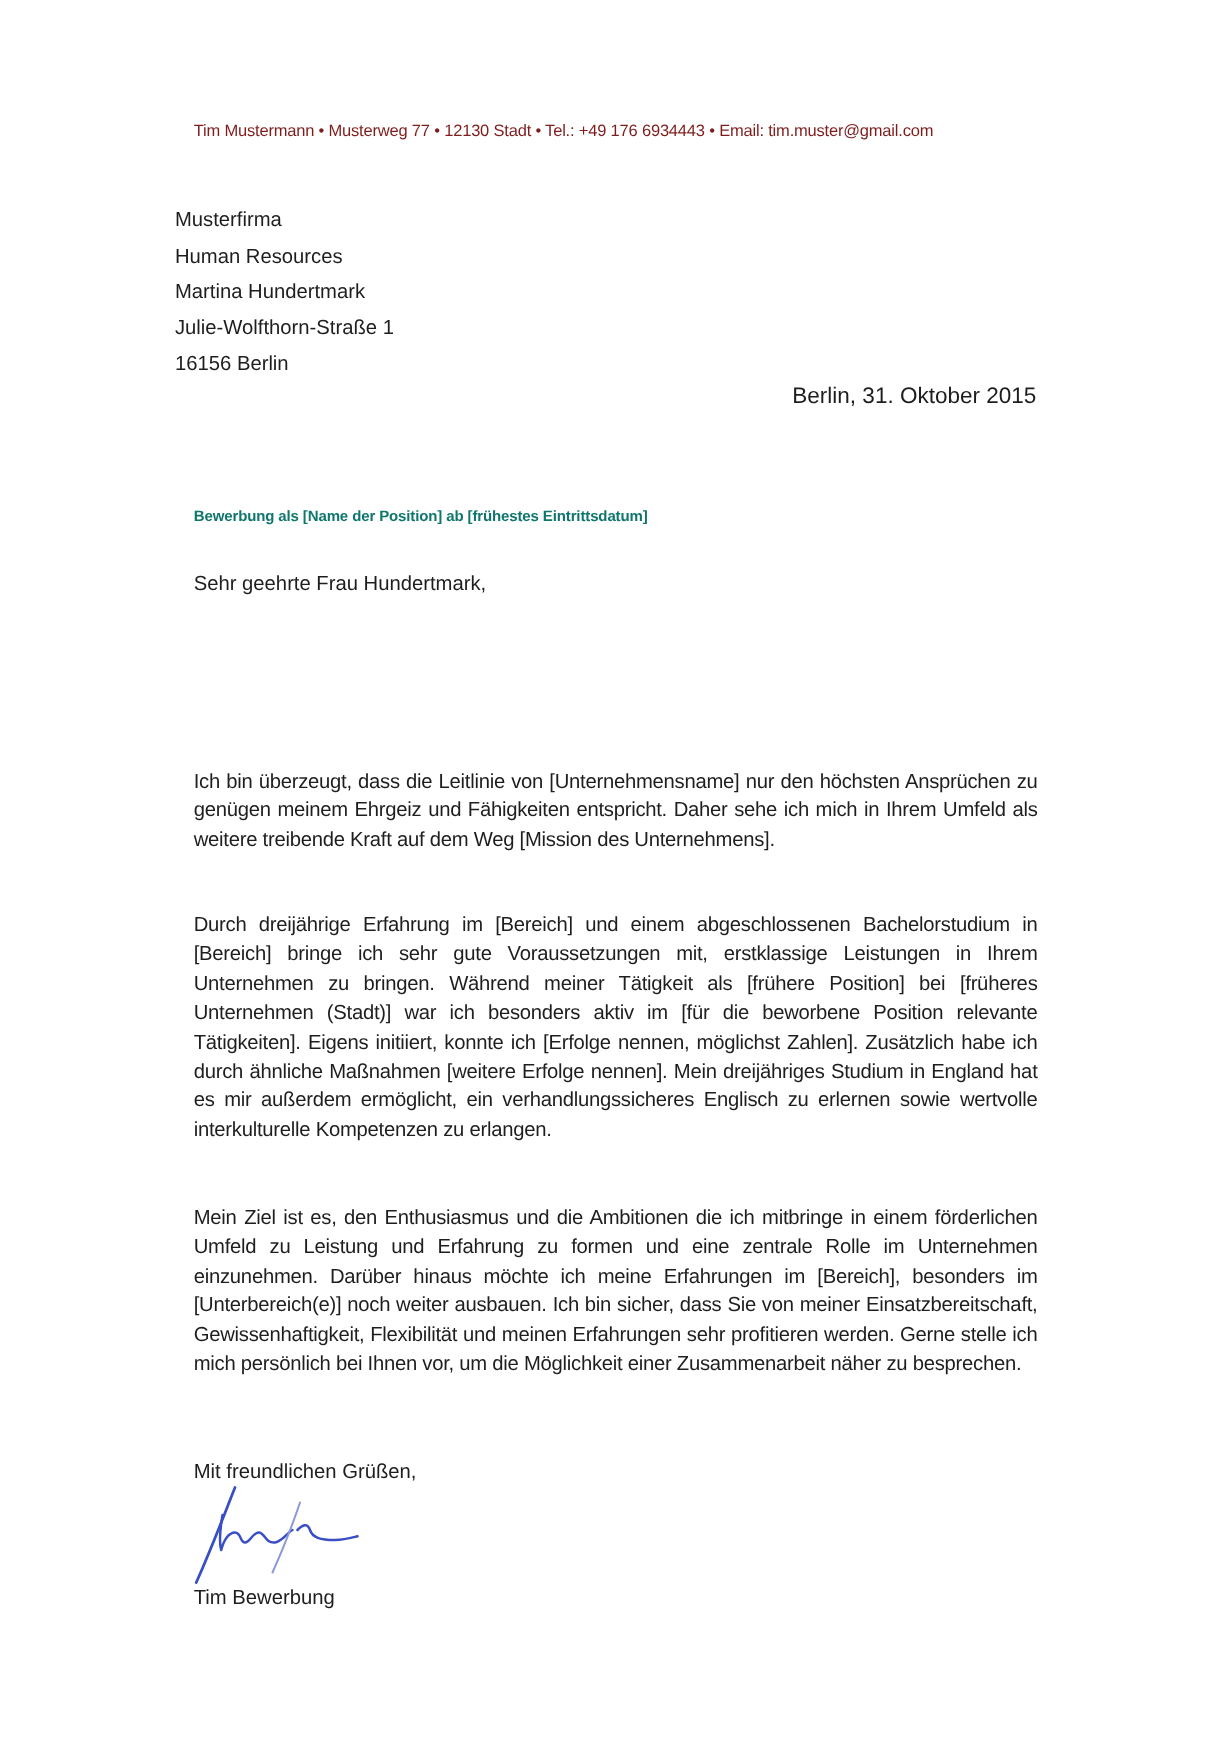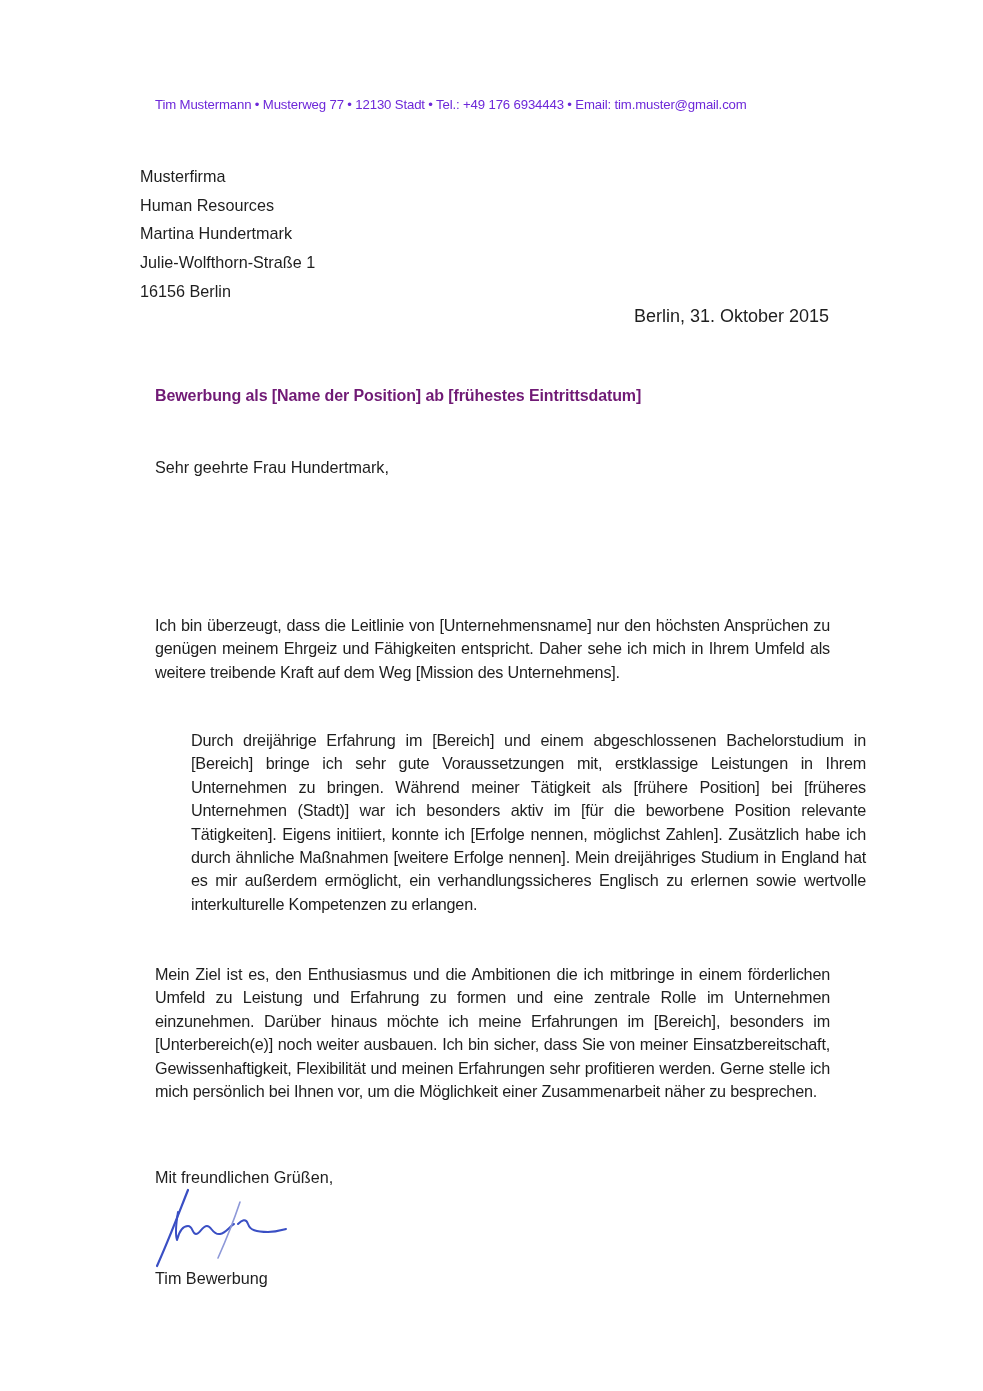--- a/index.html
+++ b/index.html
@@ -22,43 +22,43 @@
       height: 1391px;
     }
     .abs { position: absolute; }
     .sender-line {
       left: 155px;
       top: 97px;
       width: 680px;
       font-size: 13.2px;
       letter-spacing: -0.15px;
       white-space: nowrap;
-      color: #6d28d9;
+      color: #7f1d1d;
     }
     .recipient {
       left: 140px;
       top: 162px;
       font-size: 16.2px;
       line-height: 28.7px;
       color: #1e1e1e;
     }
     .recipient div { white-space: nowrap; }
     .date {
       right: 154px;
       top: 306px;
       font-size: 18px;
       white-space: nowrap;
       color: #1e1e1e;
     }
     .subject {
       left: 155px;
-      top: 387px;
-      font-size: 16px;
+      top: 406px;
+      font-size: 12px;
       font-weight: bold;
-      color: #701a75;
+      color: #0f766e;
       white-space: nowrap;
       letter-spacing: -0.1px;
     }
     .salutation {
       left: 155px;
       top: 458px;
       font-size: 16.2px;
       white-space: nowrap;
       color: #1e1e1e;
     }
@@ -66,21 +66,21 @@
       left: 155px;
       width: 675px;
       font-size: 16.2px;
       line-height: 23.4px;
       text-align: justify;
       color: #1e1e1e;
       letter-spacing: -0.2px;
     }
     .p1 { top: 524px; }
     .p2 { top: 614px; }
-    .p3 { top: 729px; margin-left: 36px; }
+    .p3 { top: 729px; }
     .p4 { top: 963px; }
     .closing {
       left: 155px;
       top: 1168px;
       font-size: 16.2px;
       white-space: nowrap;
       color: #1e1e1e;
     }
     .signature {
       left: 150px;

